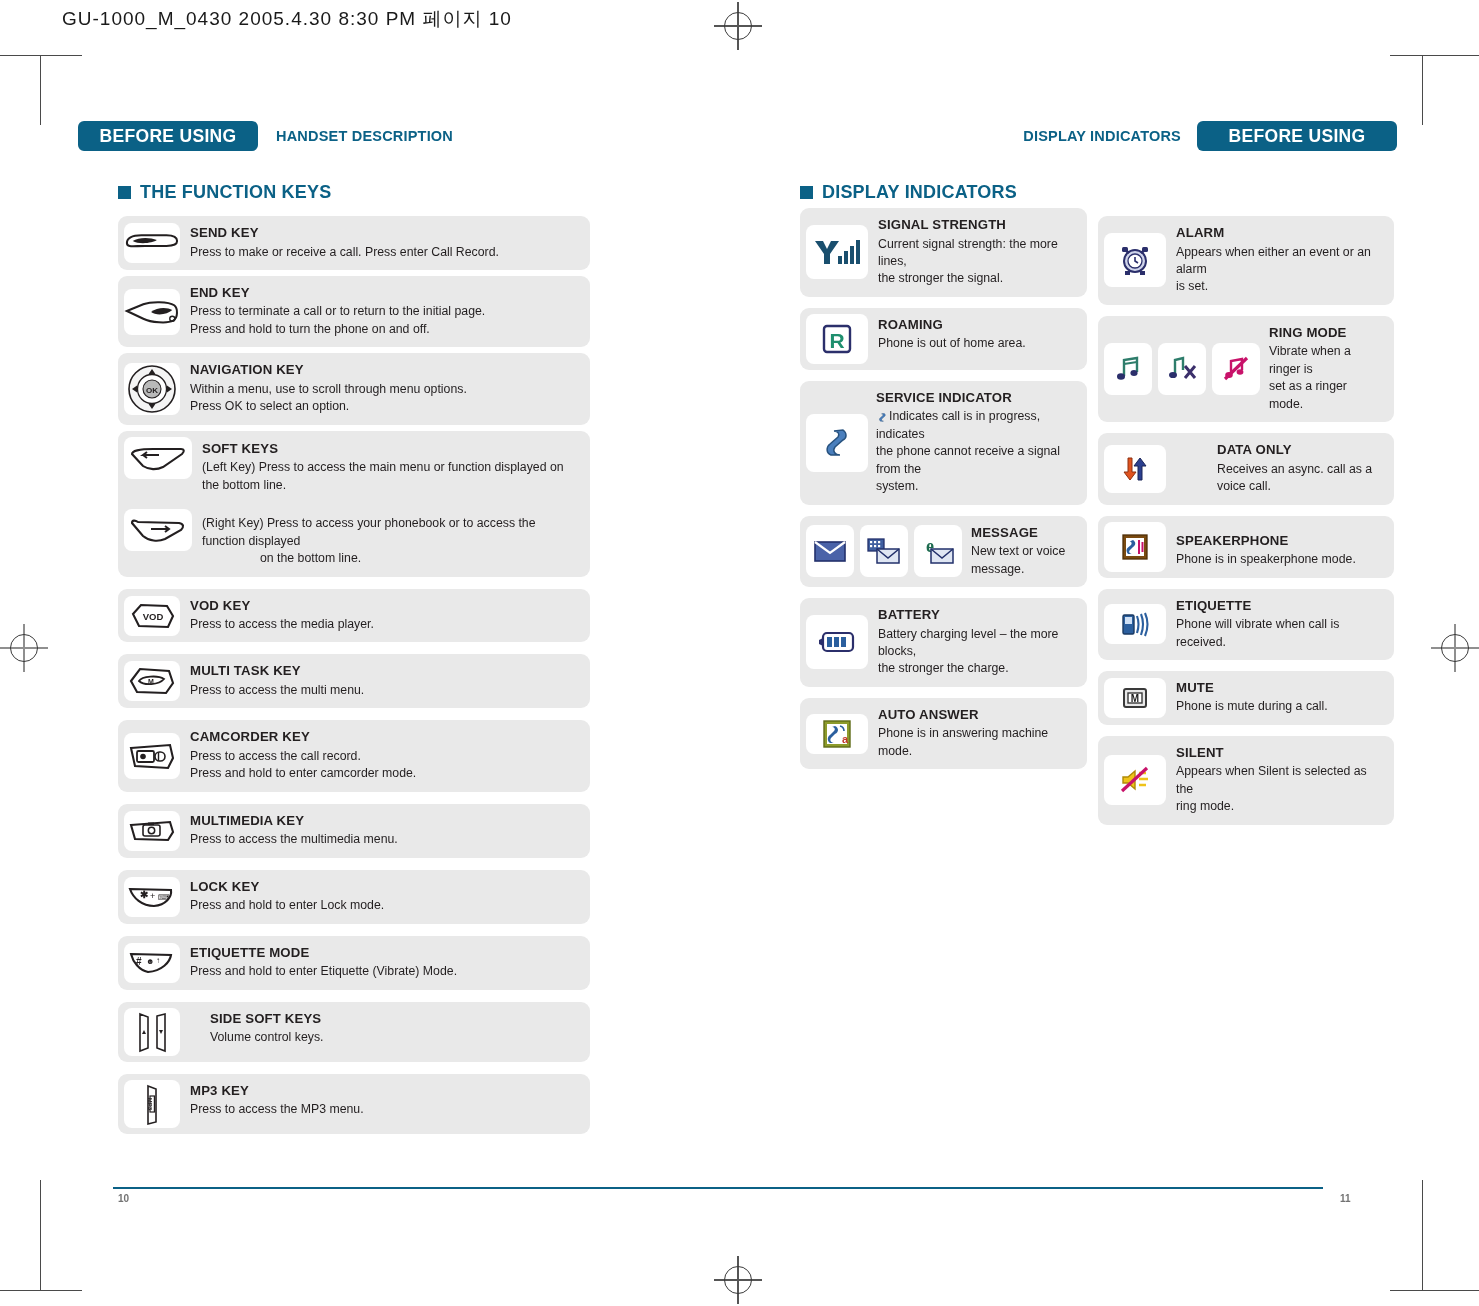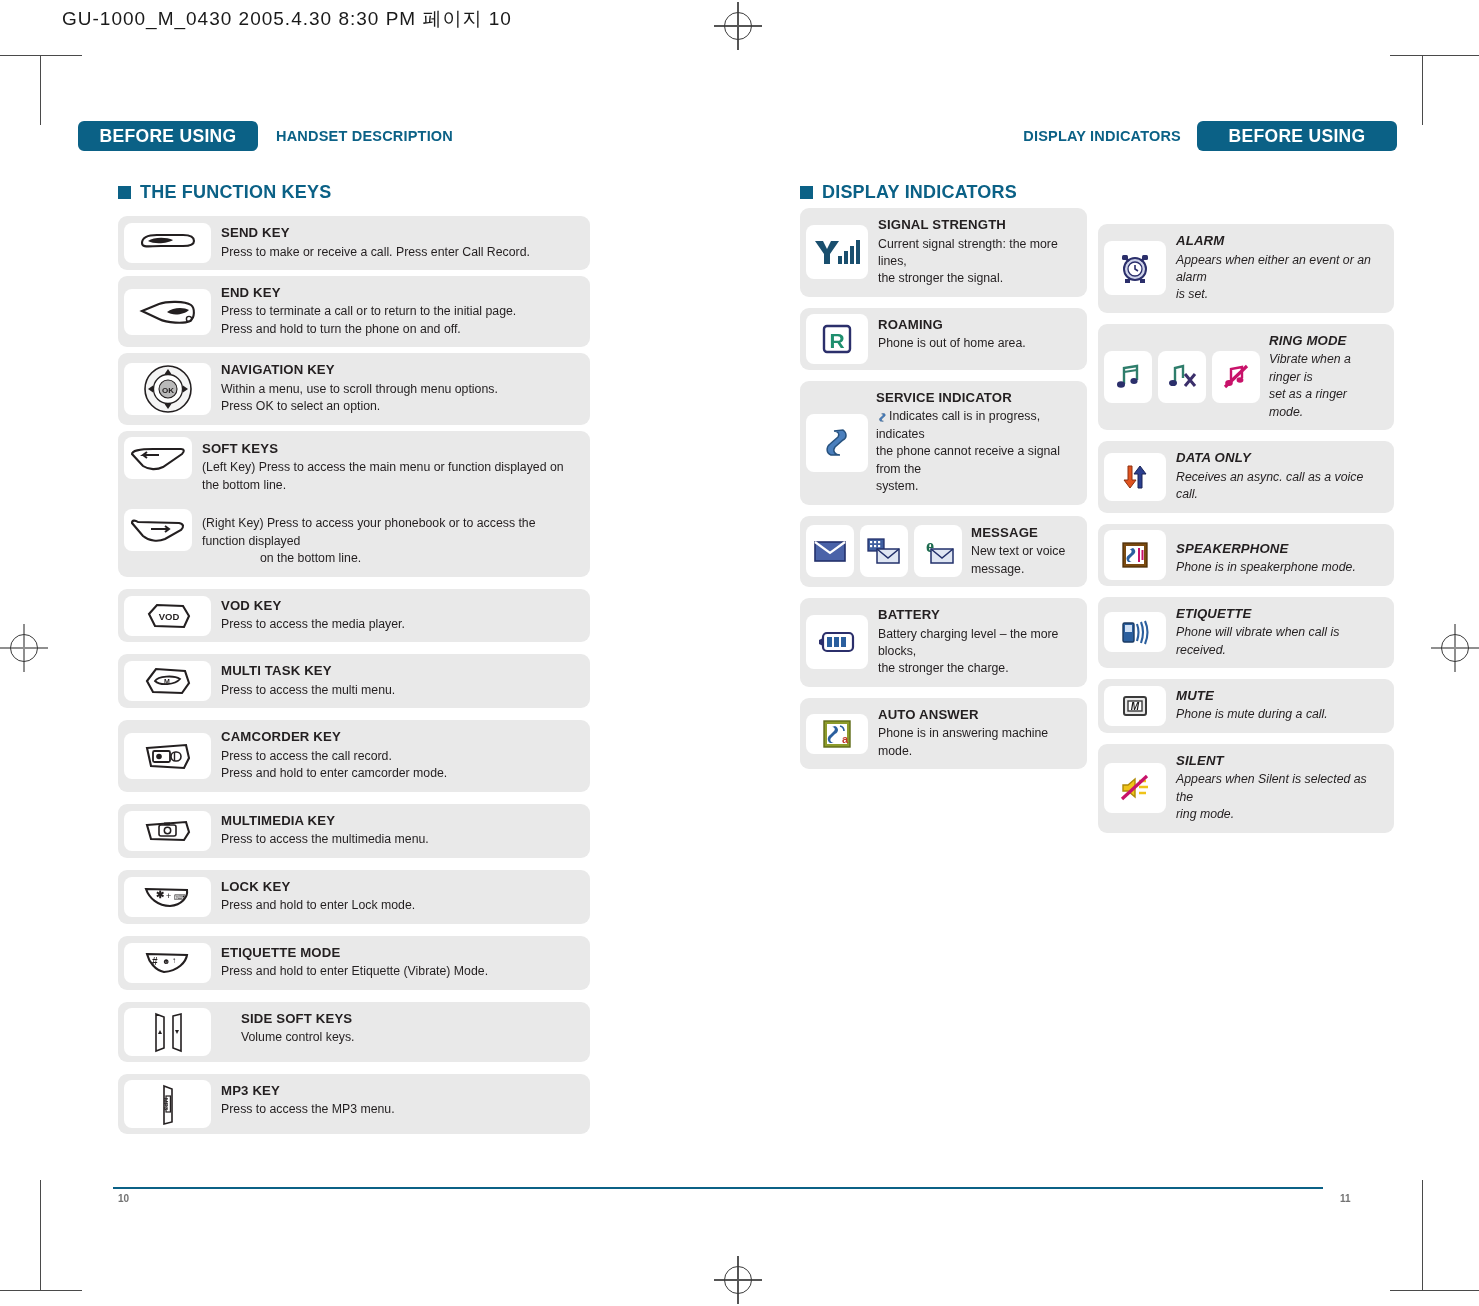--- a/index.html
+++ b/index.html
@@ -61,26 +61,26 @@
     background:#ffffff;border-radius:8px;
     flex:0 0 auto;display:flex;align-items:center;justify-content:center;
     margin:6px;box-sizing:border-box;
   }
   .textcell{flex:1 1 auto;padding:9px 10px 9px 4px;}
   .ttl{font-size:13.2px;font-weight:bold;color:#231f20;letter-spacing:.15px;line-height:1.25;}
   .dsc{font-size:12.3px;color:#231f20;line-height:1.42;margin-top:2px;}
 
   
   .fk-col{left:118px;top:216px;width:472px;}
-  .fk-col .iconcell{width:87px;height:100%;min-height:40px;}
+  .fk-col .iconcell{width:56px;height:100%;min-height:40px;}
   .fk-col .row{min-height:46px;}
 
   
   .di-left{left:800px;top:208px;width:287px;}
-  .di-right{left:1098px;top:224px;width:296px;font-style:italic;}
+  .di-right{left:1098px;top:216px;width:296px;}
   .di-left .iconcell,.di-right .iconcell{width:62px;}
   .footrule{position:absolute;height:1.6px;background:#0b6186;}
   .pagenum{position:absolute;font-size:10px;color:#737373;font-weight:bold;}
 
   
   .ic{display:block;}
 
   
   .l{display:block;}
   .l2{display:block;padding-left:58px;}
@@ -551,21 +551,21 @@
       </div>
       <div class="textcell" style="padding-left:6px;">
         <div class="ttl">RING MODE</div>
         <div class="dsc">
           <span class="l">Vibrate when a ringer is</span>
           <span class="l">set as a ringer mode.</span>
         </div>
       </div>
     </div>
 
-    <div class="row" style="min-height:58px;margin-top:11px;">
+    <div class="row" style="min-height:58px;margin-top:11px;gap:41px;">
       <div class="iconcell" style="height:48px;align-self:center;">
         <svg class="ic" width="30" height="30" viewBox="0 0 30 30">
           <path d="M8 4 L8 18 L4 18 L10 26 L16 18 L12 18 L12 4 Z" fill="#e0531f" stroke="#8d3110" stroke-width="1"></path>
           <path d="M22 26 L22 12 L26 12 L20 4 L14 12 L18 12 L18 26 Z" fill="#2b3f8f" stroke="#1a2457" stroke-width="1"></path>
         </svg>
       </div>
       <div class="textcell">
         <div class="ttl">DATA ONLY</div>
         <div class="dsc">
             <span class="l">Receives an async. call as a voice call.</span>

